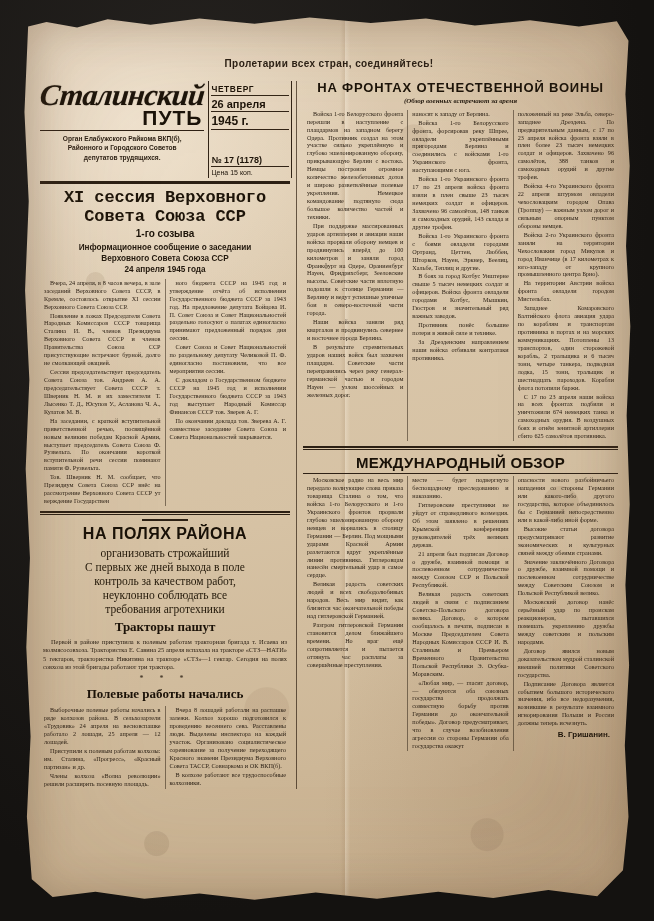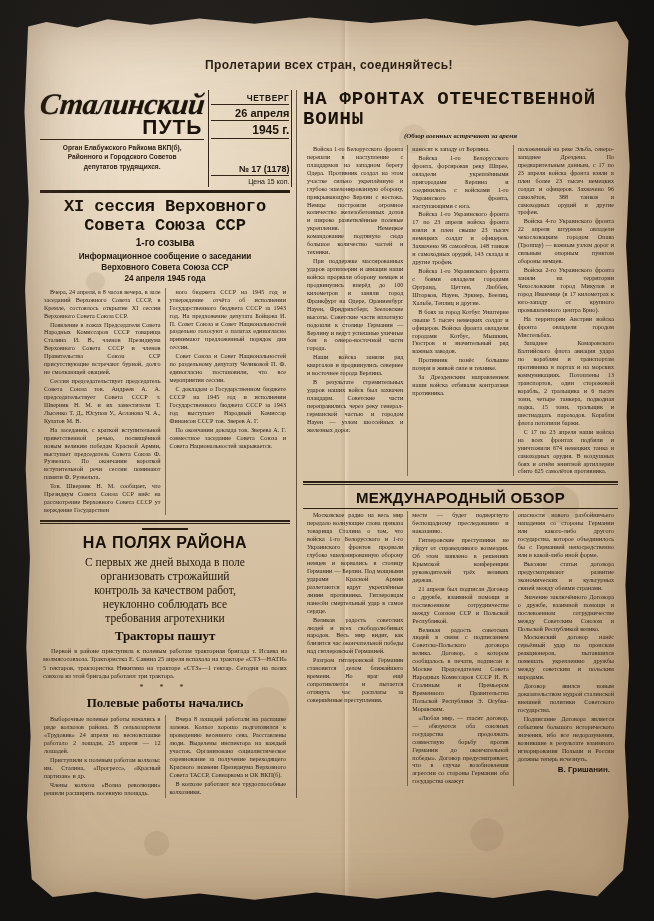--- a/index.html
+++ b/index.html
@@ -77,24 +77,24 @@
     left: 18px; top: 44px;
     width: 578px; height: 830px;
     color: #20160d;
   }
 
   
   .slogan {
     text-align: center;
     font-family: "Liberation Sans", sans-serif;
     font-weight: bold;
-    font-size: 12px;
+    font-size: 10px;
     letter-spacing: .4px;
     color: #2b2015;
-    margin-bottom: 18px;
+    margin-bottom: 12px;
   }
 
   
   .toprow { display: flex; align-items: flex-start; }
   .leftcol { width: 250px; flex: none; }
   .vrule { width: 1px; background: #3a2a1a; align-self: stretch; margin: 0 6px; opacity: .75; }
   .rightcol { flex: 1; }
 
   
   .masthead { display: flex; align-items: stretch; gap: 0; }
@@ -129,21 +129,21 @@
     line-height: 1.5;
     text-align: center;
     font-weight: bold;
     color: #2a1e12;
     margin-top: 3px;
   }
   .datebox {
     width: 84px; flex: none;
     border-left: 1px solid #322416;
     border-right: 1px solid #322416;
-    text-align: right;
+    text-align: left;
     font-family: "Liberation Sans", sans-serif;
     color: #1d1409;
     padding: 1px 2px;
   }
   .datebox .dl { border-bottom: 1px solid #322416; padding: 1.5px 0; }
   .datebox .dl:last-child { border-bottom: none; }
   .d1 { font-size: 8.4px; font-weight: bold; letter-spacing: .6px; }
   .d2 { font-size: 11px; font-weight: bold; }
   .d3 { font-size: 12px; font-weight: bold; }
   .d4 { font-size: 9px; font-weight: bold; margin-top: 23px; }
@@ -181,24 +181,25 @@
     text-align: justify;
     text-indent: 6px;
     color: #271c11;
     hyphens: auto;
     word-spacing: .2px;
   }
   p.bt.nind { text-indent: 0; }
 
   
   .warhead {
-    font-family: Liberation Mono, monospace;
+    font-family: Liberation Sans, sans-serif;
     font-weight: bold;
-    font-size: 19px;
+    font-size: 13px;
     letter-spacing: .8px;
+    text-align: center;
     color: #1a1208;
     line-height: 1.05;
   }
   .warsub {
     font-family: "Liberation Serif", serif;
     font-style: italic; font-weight: bold;
     font-size: 7px; text-align: center; line-height: 1.3;
     color: #241a0f; margin: 2px 0 4px;
   }
 
@@ -301,22 +302,22 @@
               <p class="bt">Совет Союза и Совет Национальностей по раздельному депутату Челиковой П. Ф. единогласно постановили, что все мероприятия сессии.</p>
               <p class="bt">С докладом о Государственном бюджете СССР на 1945 год и исполнении Государственного бюджета СССР за 1943 год выступает Народный Комиссар Финансов СССР тов. Зверев А. Г.</p>
               <p class="bt">По окончании доклада тов. Зверева А. Г. совместное заседание Совета Союза и Совета Национальностей закрывается.</p>
             </div>
           </div>
 
           <div class="rule-dbl"></div>
           <div class="shorthr"></div>
           <div class="bighead">НА ПОЛЯХ РАЙОНА</div>
           <div class="lead">
+            <div>организовать строжайший</div>
             <div>С первых же дней выхода в поле</div>
-            <div>организовать строжайший</div>
             <div>контроль за качеством работ,</div>
             <div>неуклонно соблюдать все</div>
             <div>требования агротехники</div>
           </div>
 
           <div class="subhead2">Тракторы пашут</div>
           <p class="wide-bt">Первой в районе приступила к полевым работам тракторная бригада т. Исаева из молмясосовхоза. Трактористка Е. Савина 25 апреля вспахала на тракторе «СТЗ—НАТИ» 5 гектаров, трактористка Никитина на тракторе «СТЗ»—1 гектар. Сегодня на полях совхоза из этой бригады работают три трактора.</p>
           <div class="stars">* * *</div>
           <div class="subhead2">Полевые работы начались</div>
 

